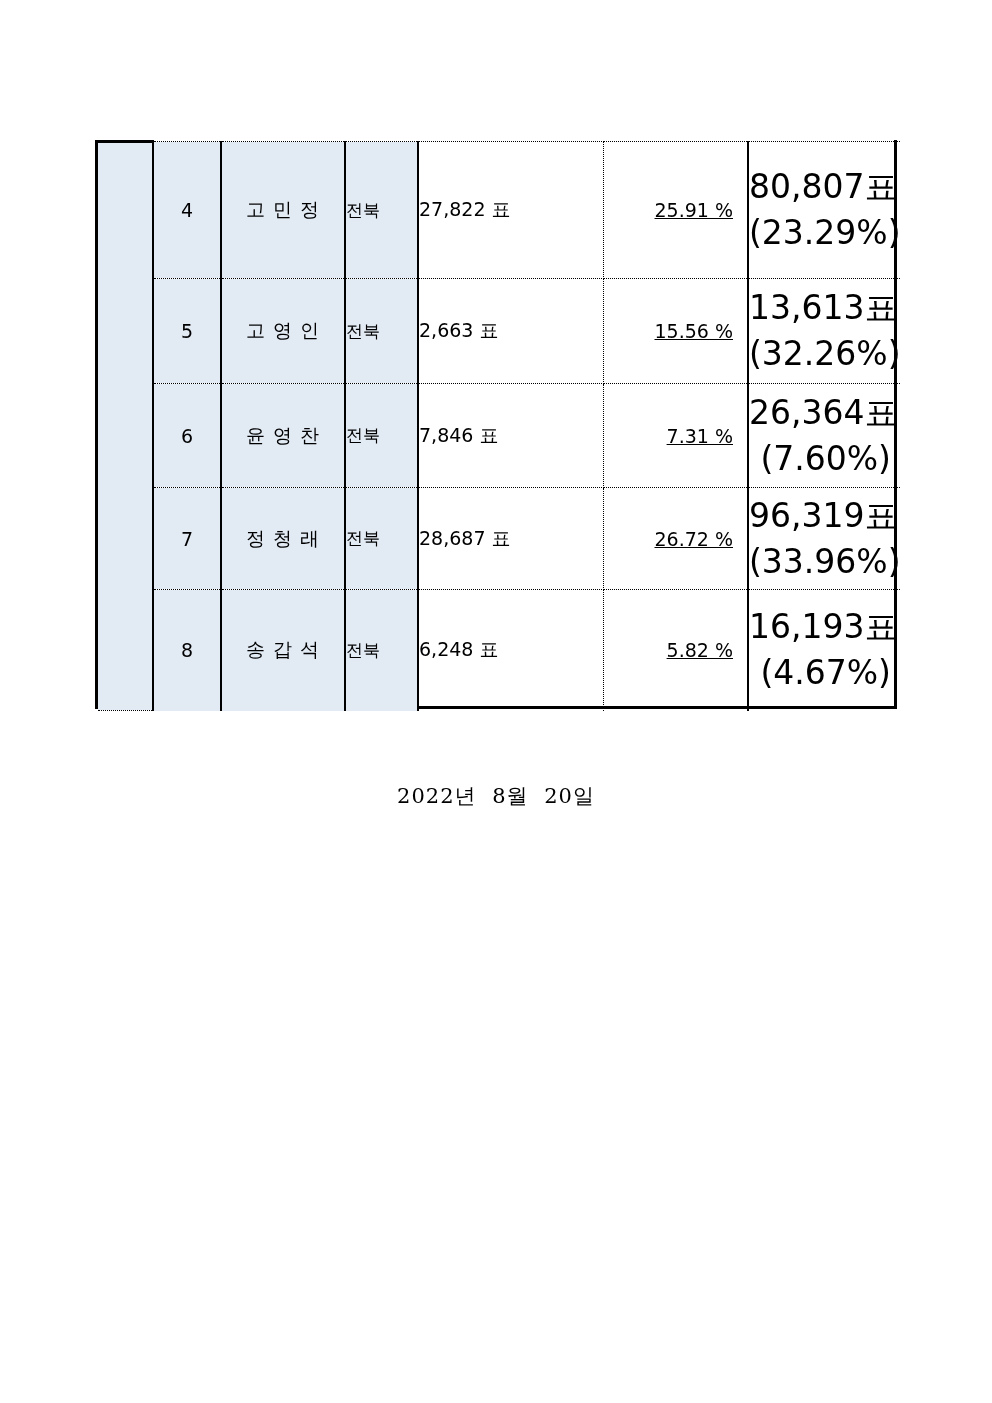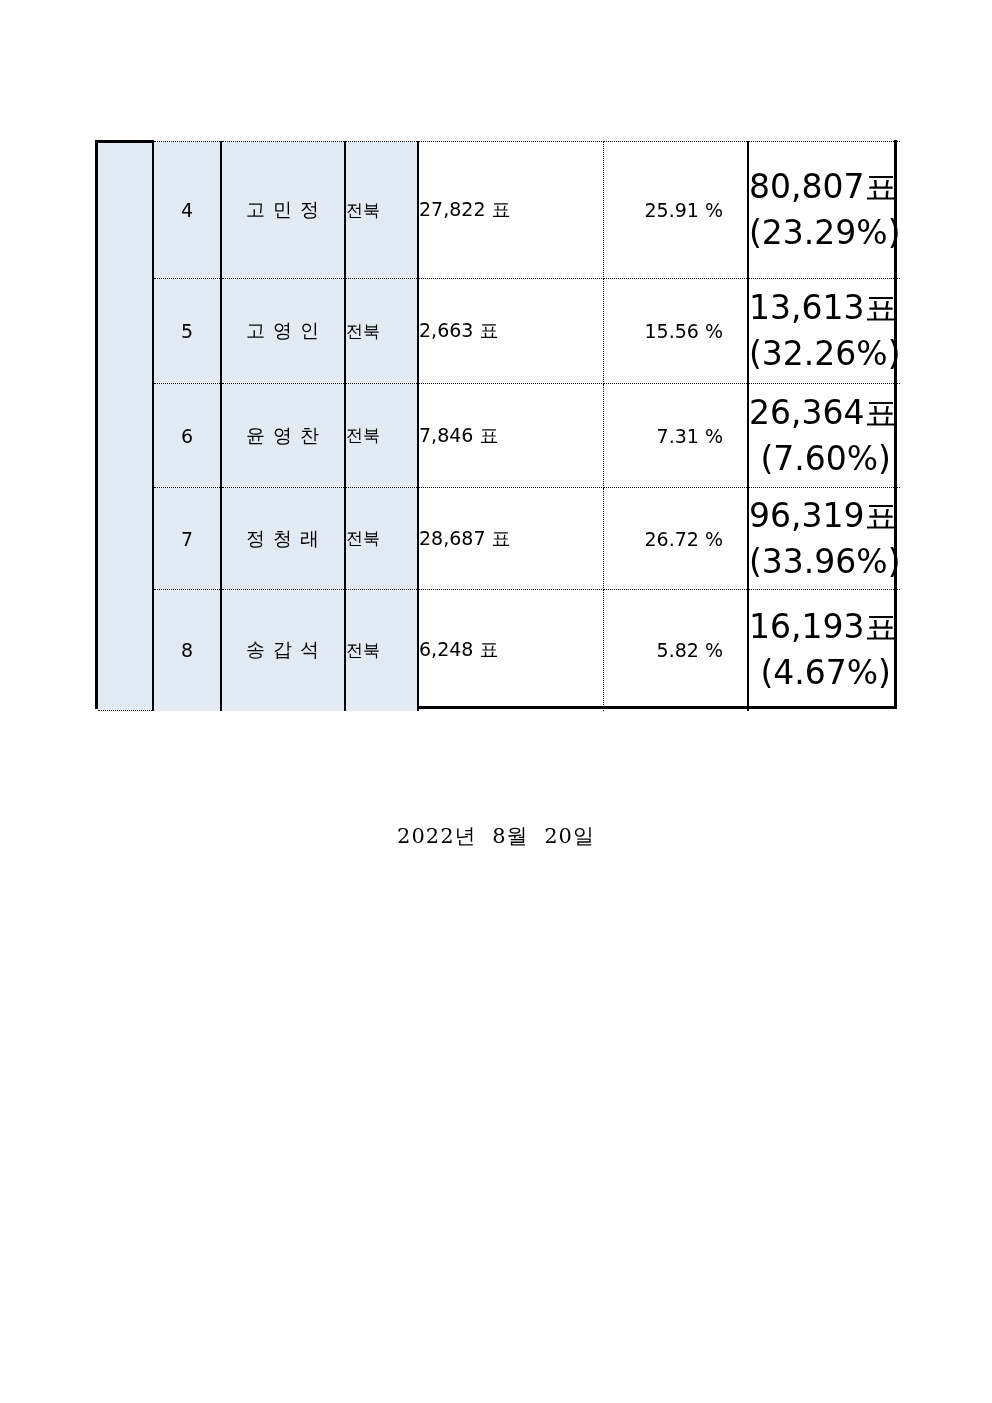--- a/index.html
+++ b/index.html
@@ -66,37 +66,37 @@
     font-size: 17px;
   }
   .c-votes {
     border-right: 1px dotted var(--border);
     text-align: left;
     padding-right: 16px;
   }
   .c-pct {
     border-right: 2px solid var(--border);
     text-align: right;
-    padding-right: 24px;
+    padding-right: 14px;
+    text-decoration: underline;
   }
   .c-total {
     text-align: right;
     padding-right: 9px;
     font-size: 33px;
   }
   .c-total .tot-line { line-height: 46px; }
 
   
   .footer {
     position: absolute;
     left: 0; top: 782px;
     width: 100%;
     text-align: center;
     font-family: "DejaVu Serif", serif;
-    margin-top: 40px;
   }
   .footer-date {
     font-size: 21px;
     word-spacing: 8px;
     letter-spacing: 1px;
   }
   .footer-signature {
     margin-top: 13px;
     font-size: 31px;
     font-weight: 700;

